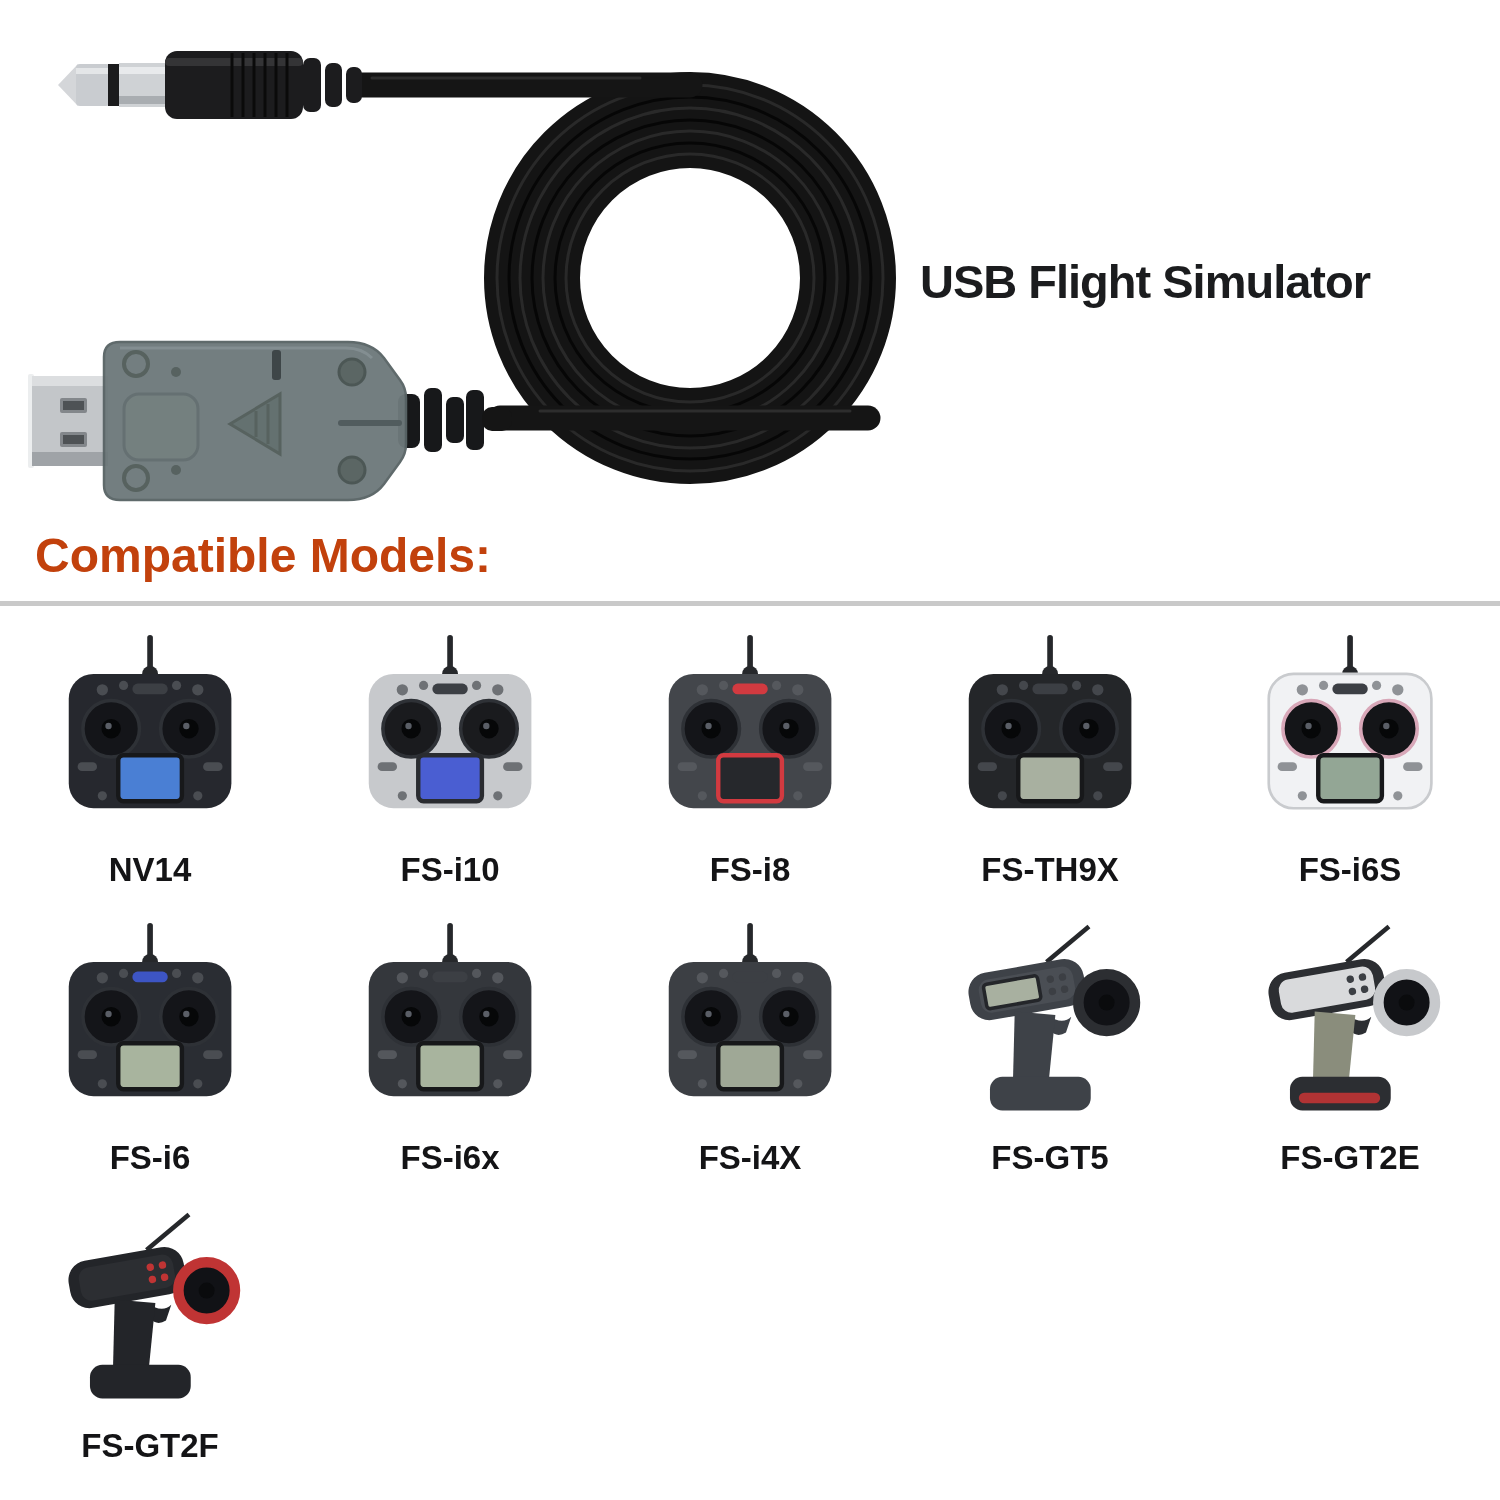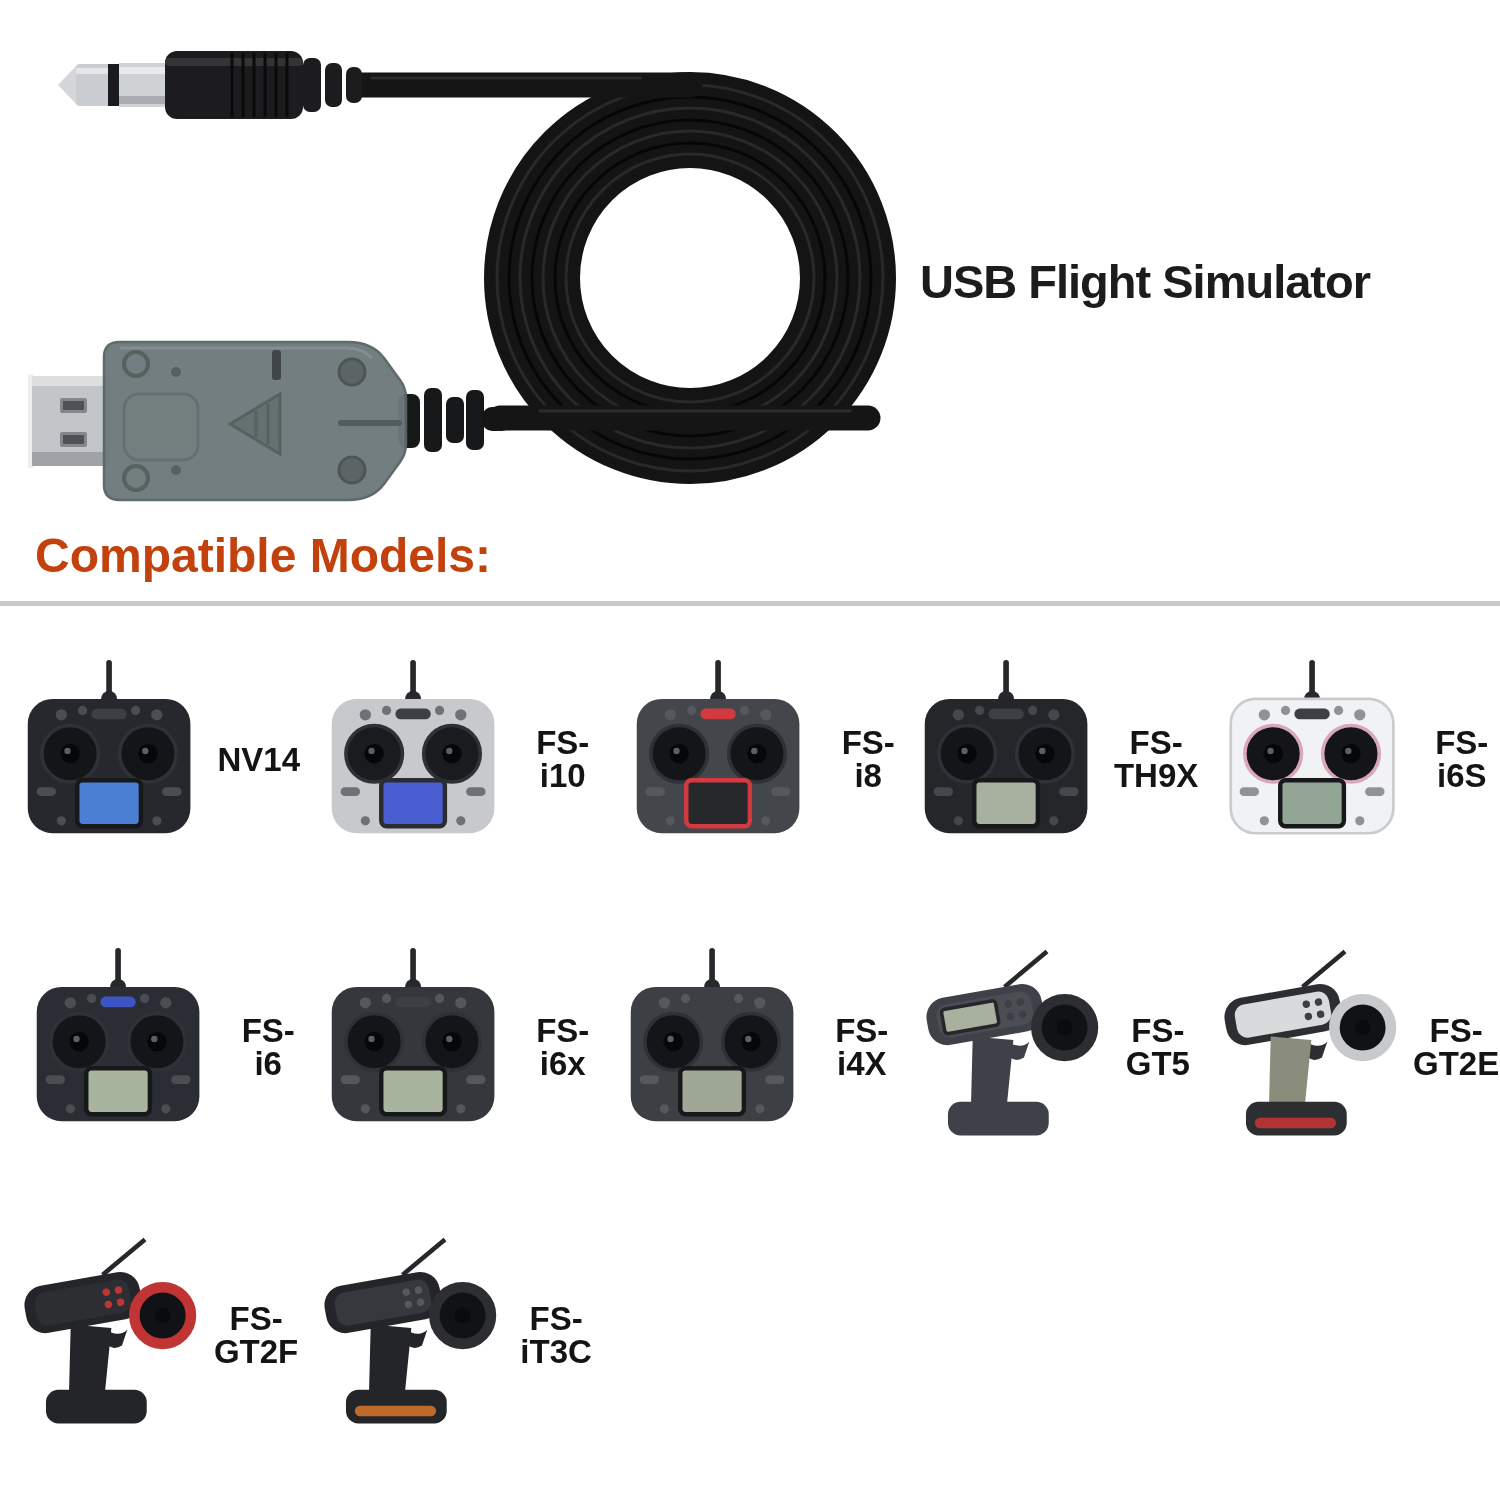--- a/index.html
+++ b/index.html
@@ -19,21 +19,21 @@
   .section-heading{
     position:absolute;left:35px;top:532px;margin:0;
     font-size:48px;font-weight:800;color:#c2410c;line-height:1;white-space:nowrap;
   }
   .divider{position:absolute;left:0;top:601px;width:1500px;height:5px;background:#c9c9c9;}
   
   #grid{
     position:absolute;left:0;top:615px;width:1500px;
     display:grid;grid-template-columns:repeat(5,300px);grid-template-rows:repeat(3,288px);
   }
-  .cell{margin:0;display:flex;flex-direction:row;align-items:center;}
+  .cell{margin:0;display:flex;flex-direction:column;align-items:center;}
   .art{height:238px;width:100%;display:flex;align-items:center;justify-content:center;}
   .tx{height:198px;width:auto;display:block;}
   .lbl{
     font-size:33px;font-weight:800;color:#141416;text-align:center;line-height:1;
     letter-spacing:0px;
   }
   .defs-holder{position:absolute;width:0;height:0;overflow:hidden;}
 </style>
 </head>
 <body>
@@ -261,22 +261,14 @@
     <div class="art">
       <svg class="tx" viewBox="0 0 120 112" style="--body:#232529;--face:#2c2e32;--wheel:#c03434;--btn:#c03434">
           <use href="#tx-pistol"></use>
         </svg>
     </div>
     <figcaption class="lbl">FS-GT2F</figcaption>
   </figure>
 
 
 
-  <figure class="cell">
-    <div class="art">
-      <svg class="tx" viewBox="0 0 120 112" style="--body:#232529;--face:#35383d;--wheel:#2c2e32;--btn:#55585d;--accent:#d0722a">
-          <use href="#tx-pistol"></use>
-        </svg>
-    </div>
-    <figcaption class="lbl">FS-iT3C</figcaption>
-  </figure>
 
 </div>
 
 </body></html>

